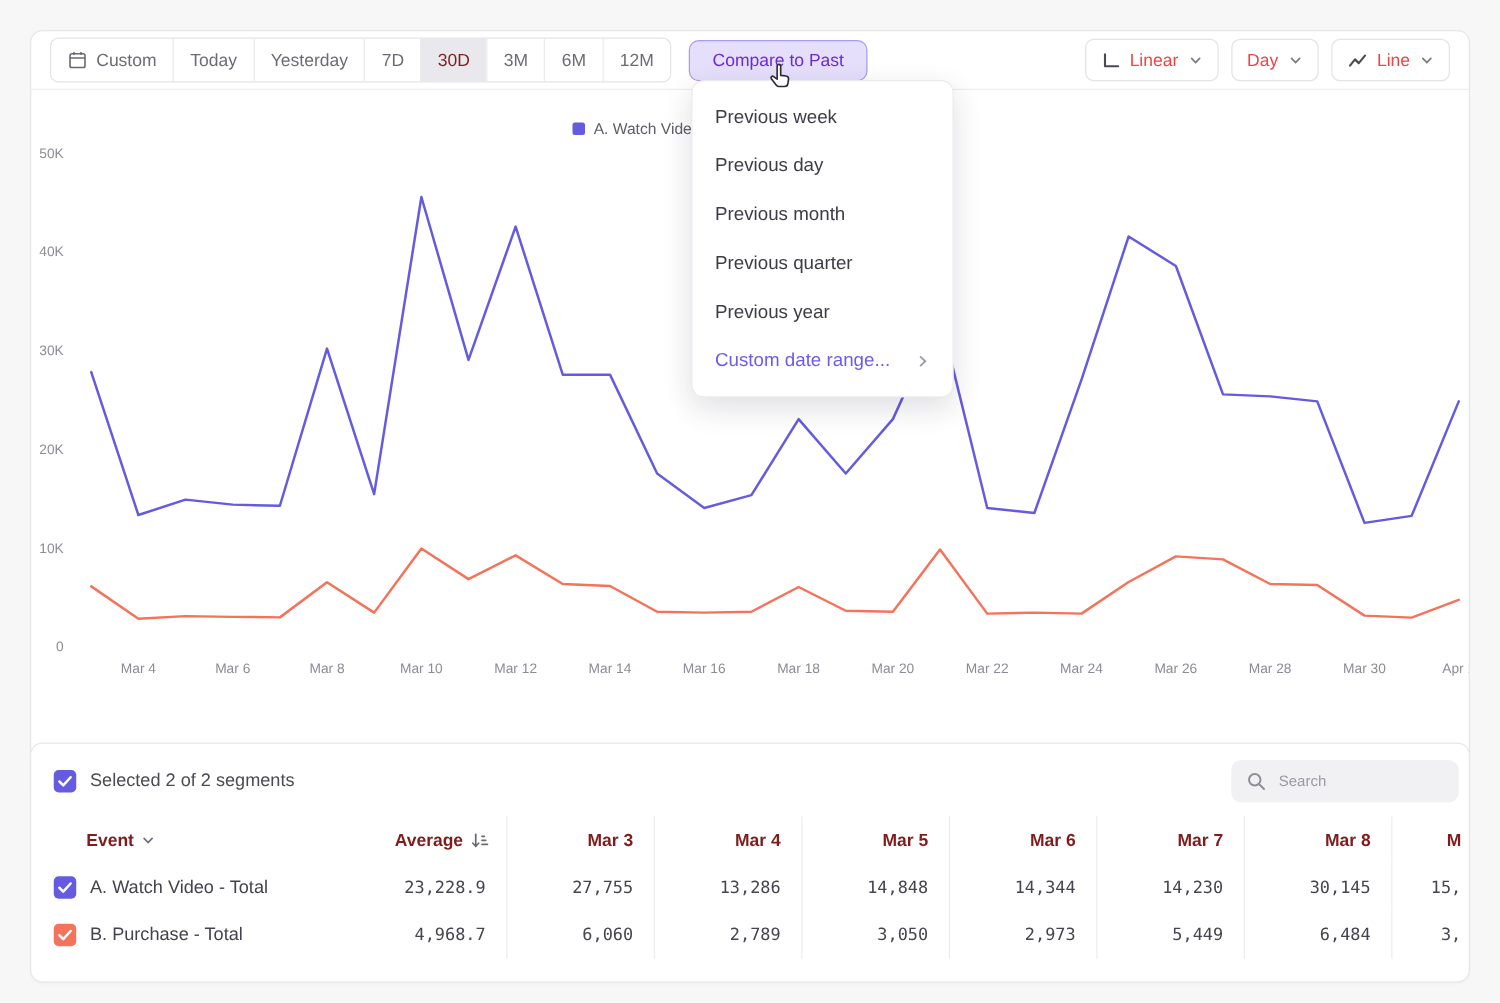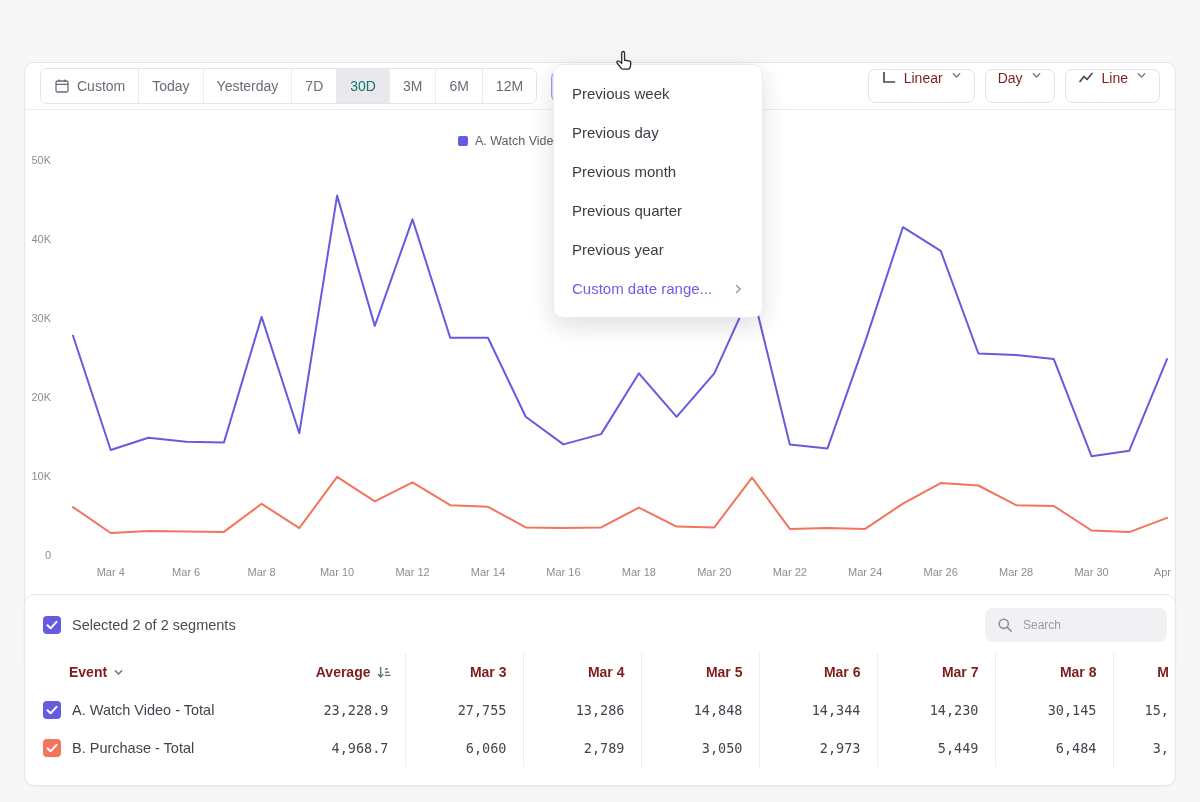--- a/index.html
+++ b/index.html
@@ -1,34 +1,34 @@
 <!DOCTYPE html>
 <html><head>
 <meta charset="utf-8">
 <style>
   html,body{margin:0;padding:0;}
   body{background:#f7f7f8;font-family:"Liberation Sans",sans-serif;color:#3a3a44;}
   .page{position:relative;width:1200px;height:802px;overflow:hidden;}
   .card{position:absolute;left:24px;width:1152px;background:#fff;border:1px solid #e7e7eb;
         border-radius:10px;box-sizing:border-box;box-shadow:0 1px 2px rgba(20,20,40,.03);}
-  .chart-card{top:24px;height:612px;margin-top:38px;}
+  .chart-card{top:24px;height:612px;}
   .table-card{top:594px;height:192px;overflow:hidden;}
 
   
   .toolbar{display:flex;align-items:center;height:46px;padding:0 15px;border-bottom:1px solid #ededf0;}
   .seg{display:flex;align-items:stretch;height:34px;border:1px solid #e3e3e8;border-radius:7px;overflow:hidden;background:#fff;}
   .seg-btn{display:flex;align-items:center;gap:7px;padding:0 13px;font-size:14px;color:#6b6b76;
            background:#fff;border:none;border-left:1px solid #ececf0;cursor:pointer;font-family:inherit;white-space:nowrap;}
   .seg-btn:first-child{border-left:none;}
-  .seg-btn.active{background:#e9e9ed;color:#0f766e;font-weight:500;}
+  .seg-btn.active{background:#e9e9ed;color:#7f1d1d;font-weight:500;}
   .compare-btn{margin-left:14px;height:33px;padding:0 18px;background:#e5dffc;border:1.5px solid #a89bf4;
                border-radius:8px;color:#6d28d9;font-size:14px;font-family:inherit;cursor:pointer;font-weight:500;}
   .toolbar-right{margin-left:auto;display:flex;gap:10px;}
-  .dd-btn{display:flex;align-items:flex-start;gap:8px;height:34px;padding:0 12px;background:#fff;
-          border:1px solid #e3e3e8;border-radius:7px;font-size:14px;color:#7f1d1d;font-weight:500;
+  .dd-btn{display:flex;align-items:center;gap:8px;height:34px;padding:12px 12px;background:#fff;
+          border:1px solid #e3e3e8;border-radius:7px;font-size:14px;color:#ef4444;font-weight:500;
           cursor:pointer;font-family:inherit;white-space:nowrap;}
   .icon{display:inline-flex;align-items:center;justify-content:center;flex:none;}
 
   
   .chart-area{position:relative;height:498px;}
   #chart-svg{position:absolute;left:0;top:0;width:1150px;height:498px;font-family:"Liberation Sans",sans-serif;}
   .legend{position:absolute;top:24px;left:0;right:0;display:flex;justify-content:center;gap:22px;
           font-size:12.5px;color:#5e5e68;}
   .legend-item{display:flex;align-items:center;gap:7px;cursor:pointer;}
   .swatch{width:10px;height:10px;border-radius:2px;background:#655be1;}

